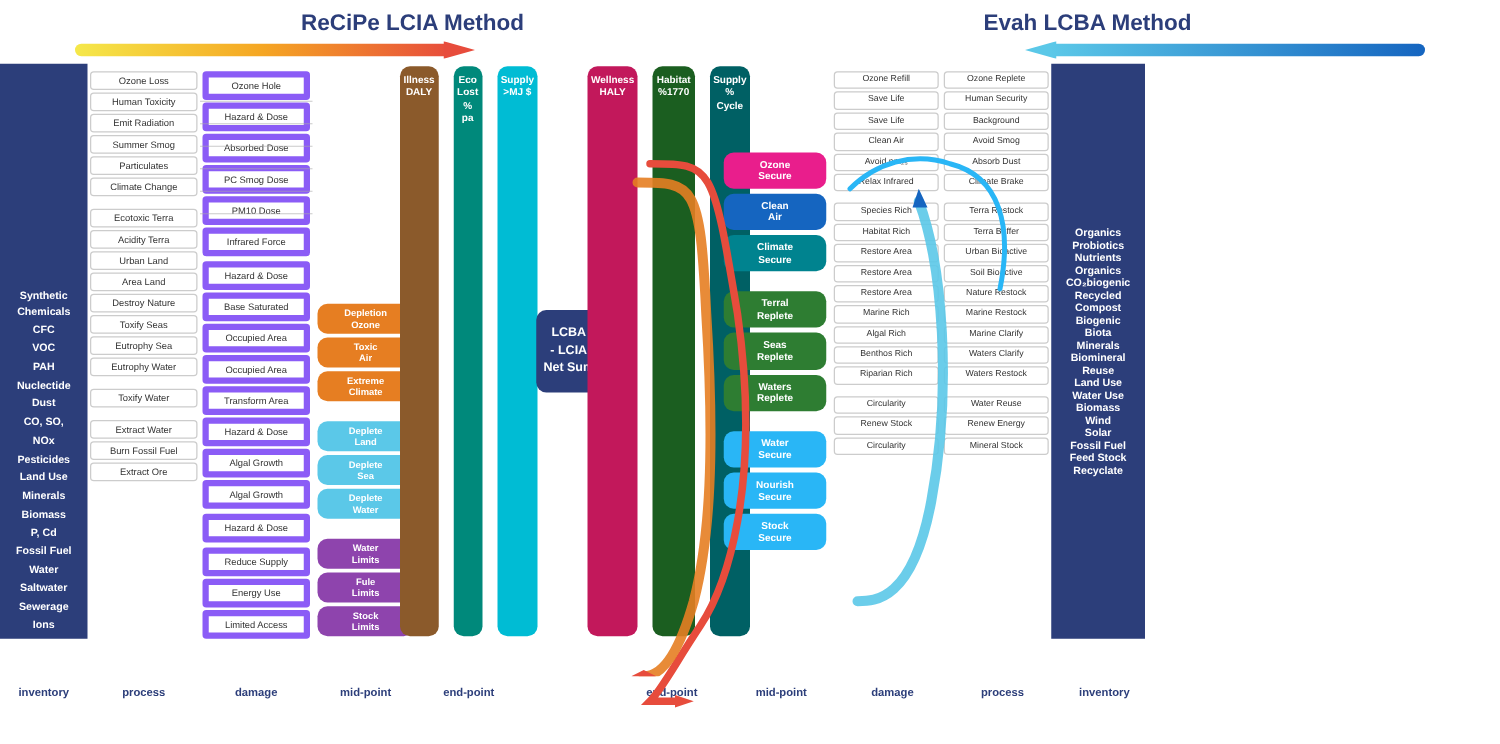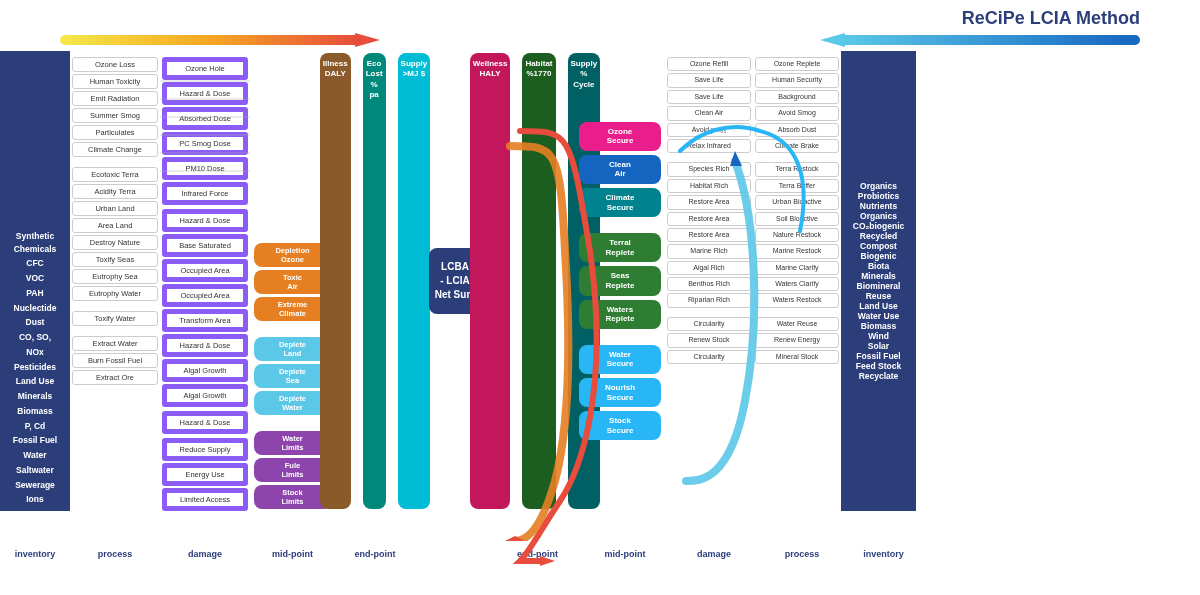--- a/index.html
+++ b/index.html
@@ -22,21 +22,21 @@
     
     .titles {
       display: flex;
       justify-content: space-between;
       padding: 8px 60px 4px 60px;
     }
     .title-left {
       font-size: 18px;
       font-weight: bold;
       color: #2c3e7a;
-      text-align: right;
+      text-align: center;
       flex: 1;
     }
     .title-right {
       font-size: 18px;
       font-weight: bold;
       color: #2c3e7a;
       text-align: center;
       flex: 1;
     }
 
@@ -261,20 +261,21 @@
       text-align: center;
     }
   </style>
 </head>
 <body>
 
 <div class="main-container">
 
   <div class="titles">
     <div class="title-left">ReCiPe LCIA Method</div>
+    <div class="title-right">Evah LCBA Method</div>
   </div>
 
   <div class="title-arrows">
     <div style="display:flex; align-items:center; gap:4px;">
       <svg width="320" height="14">
         <defs>
           <linearGradient id="lgLeft" x1="0%" y1="0%" x2="100%" y2="0%">
             <stop offset="0%" style="stop-color:#f5e84a"></stop>
             <stop offset="50%" style="stop-color:#f5a623"></stop>
             <stop offset="100%" style="stop-color:#e74c3c"></stop>

